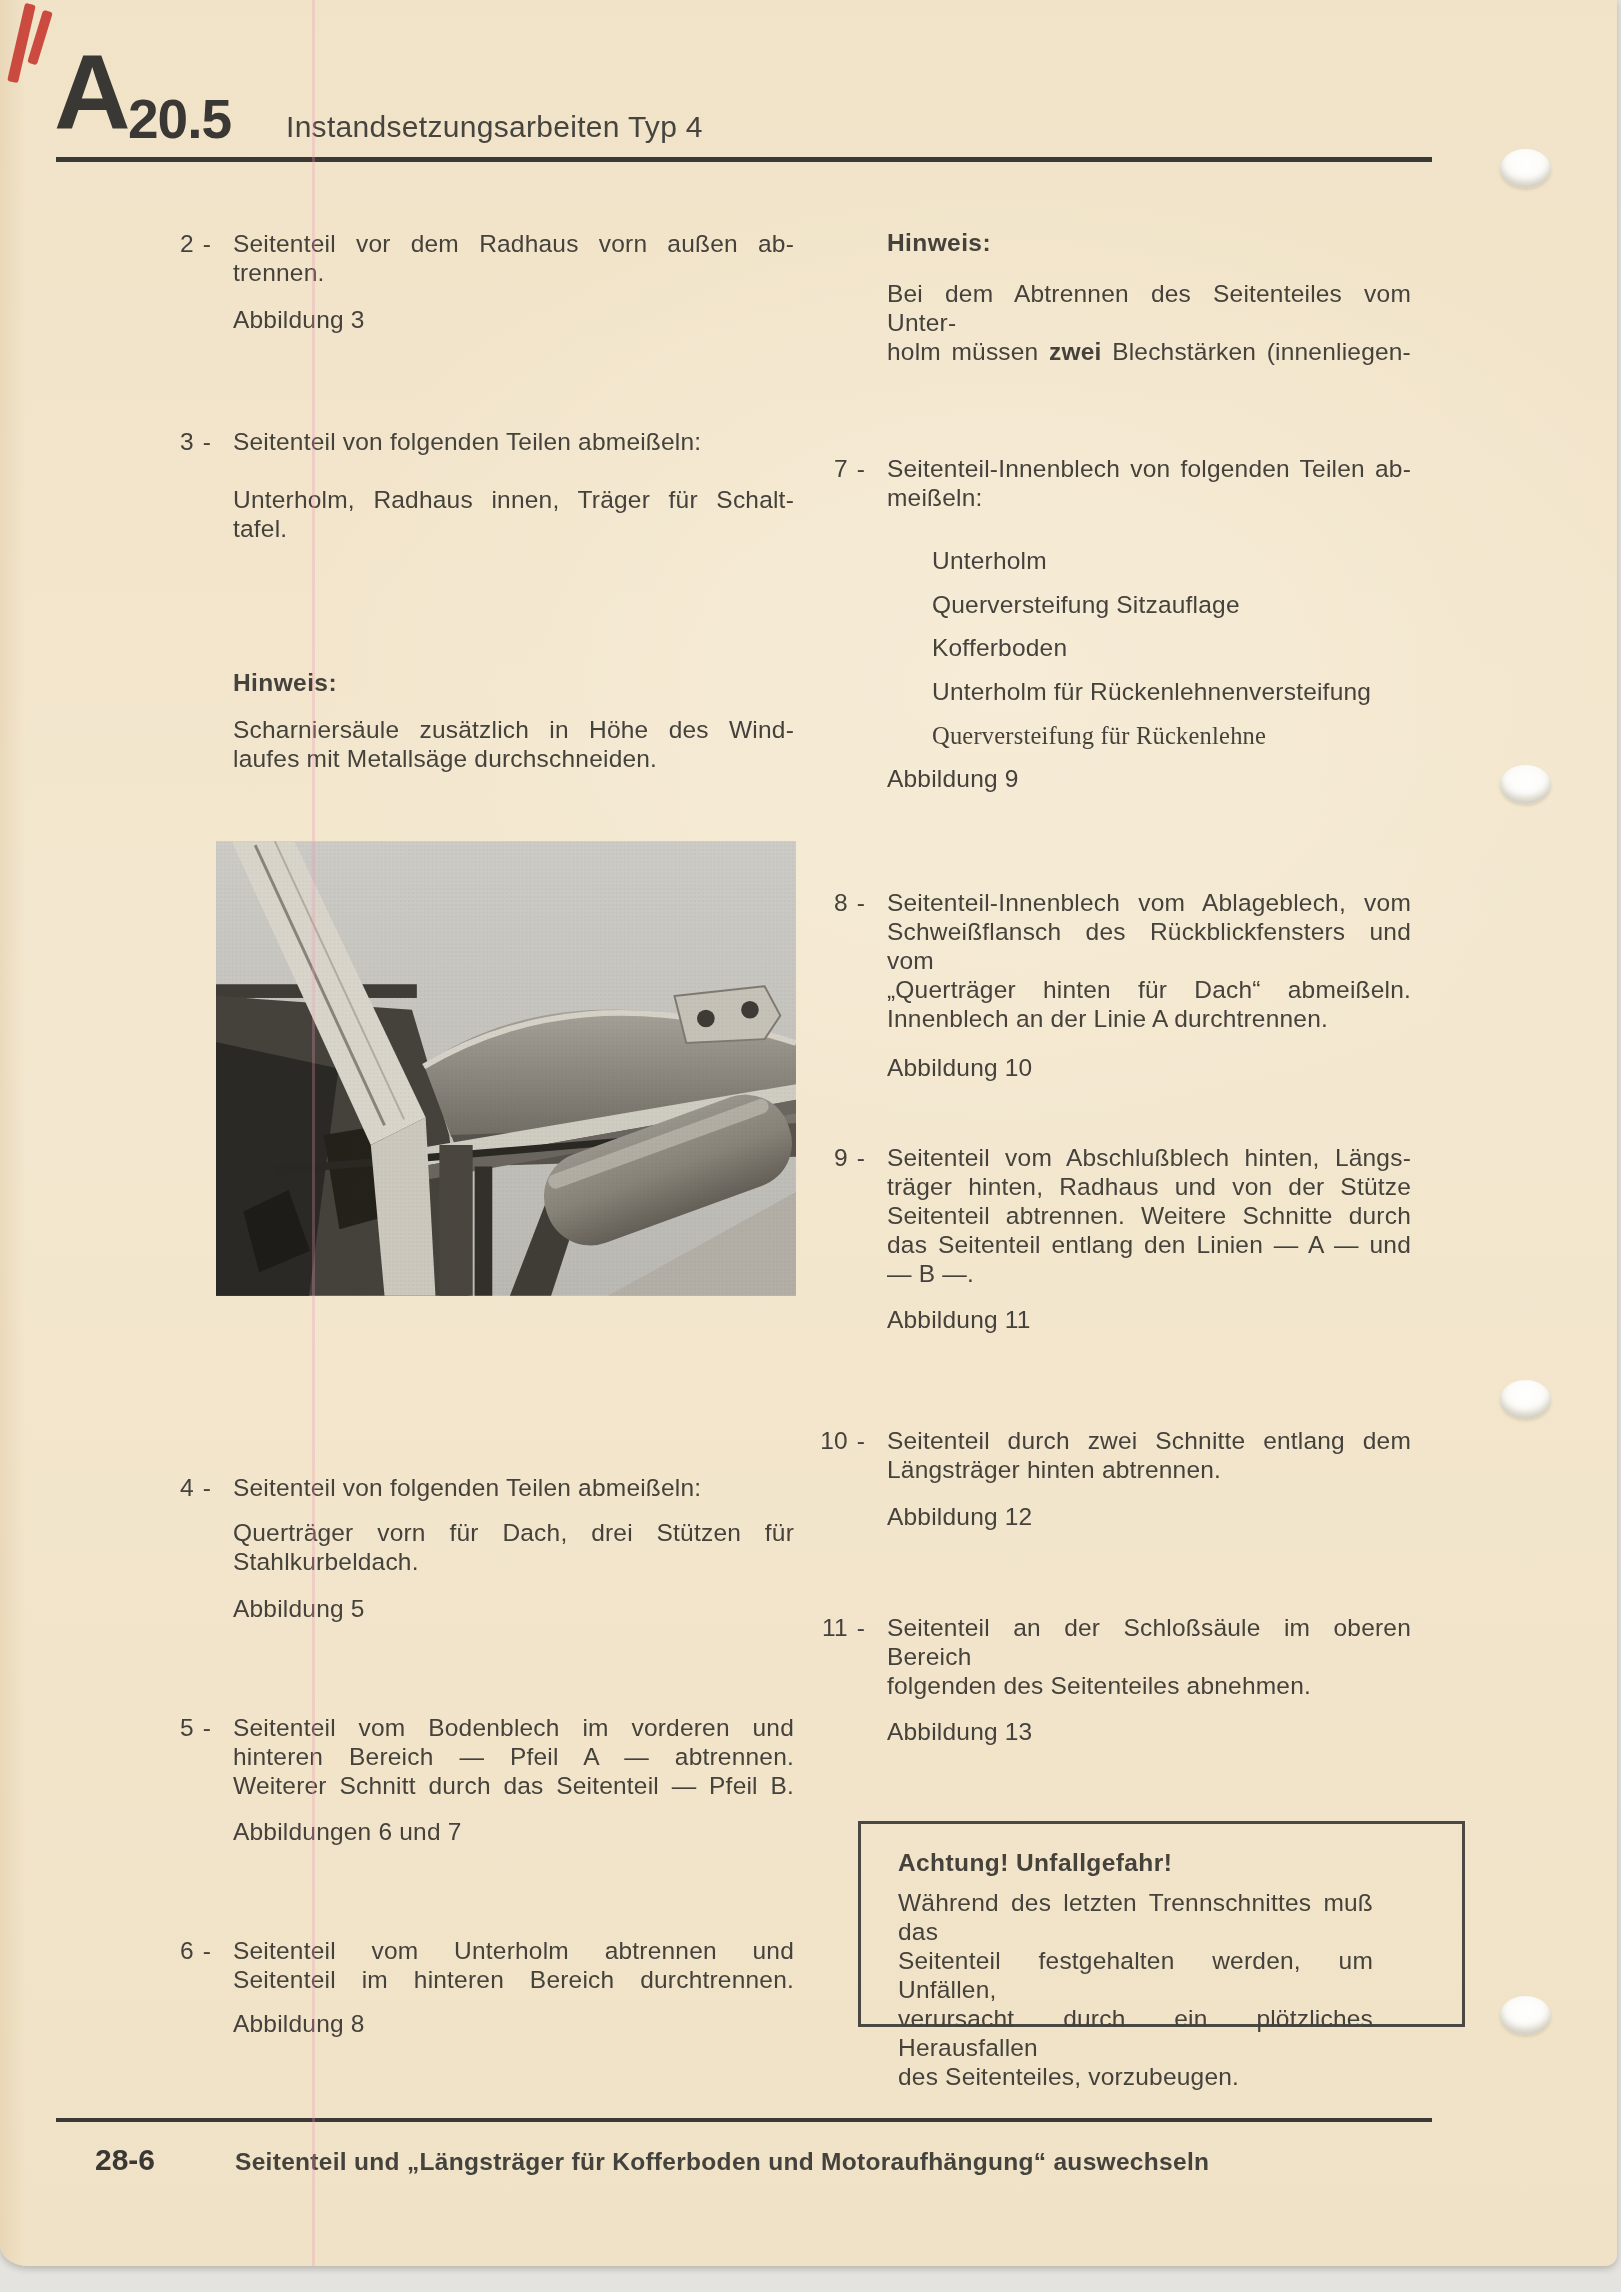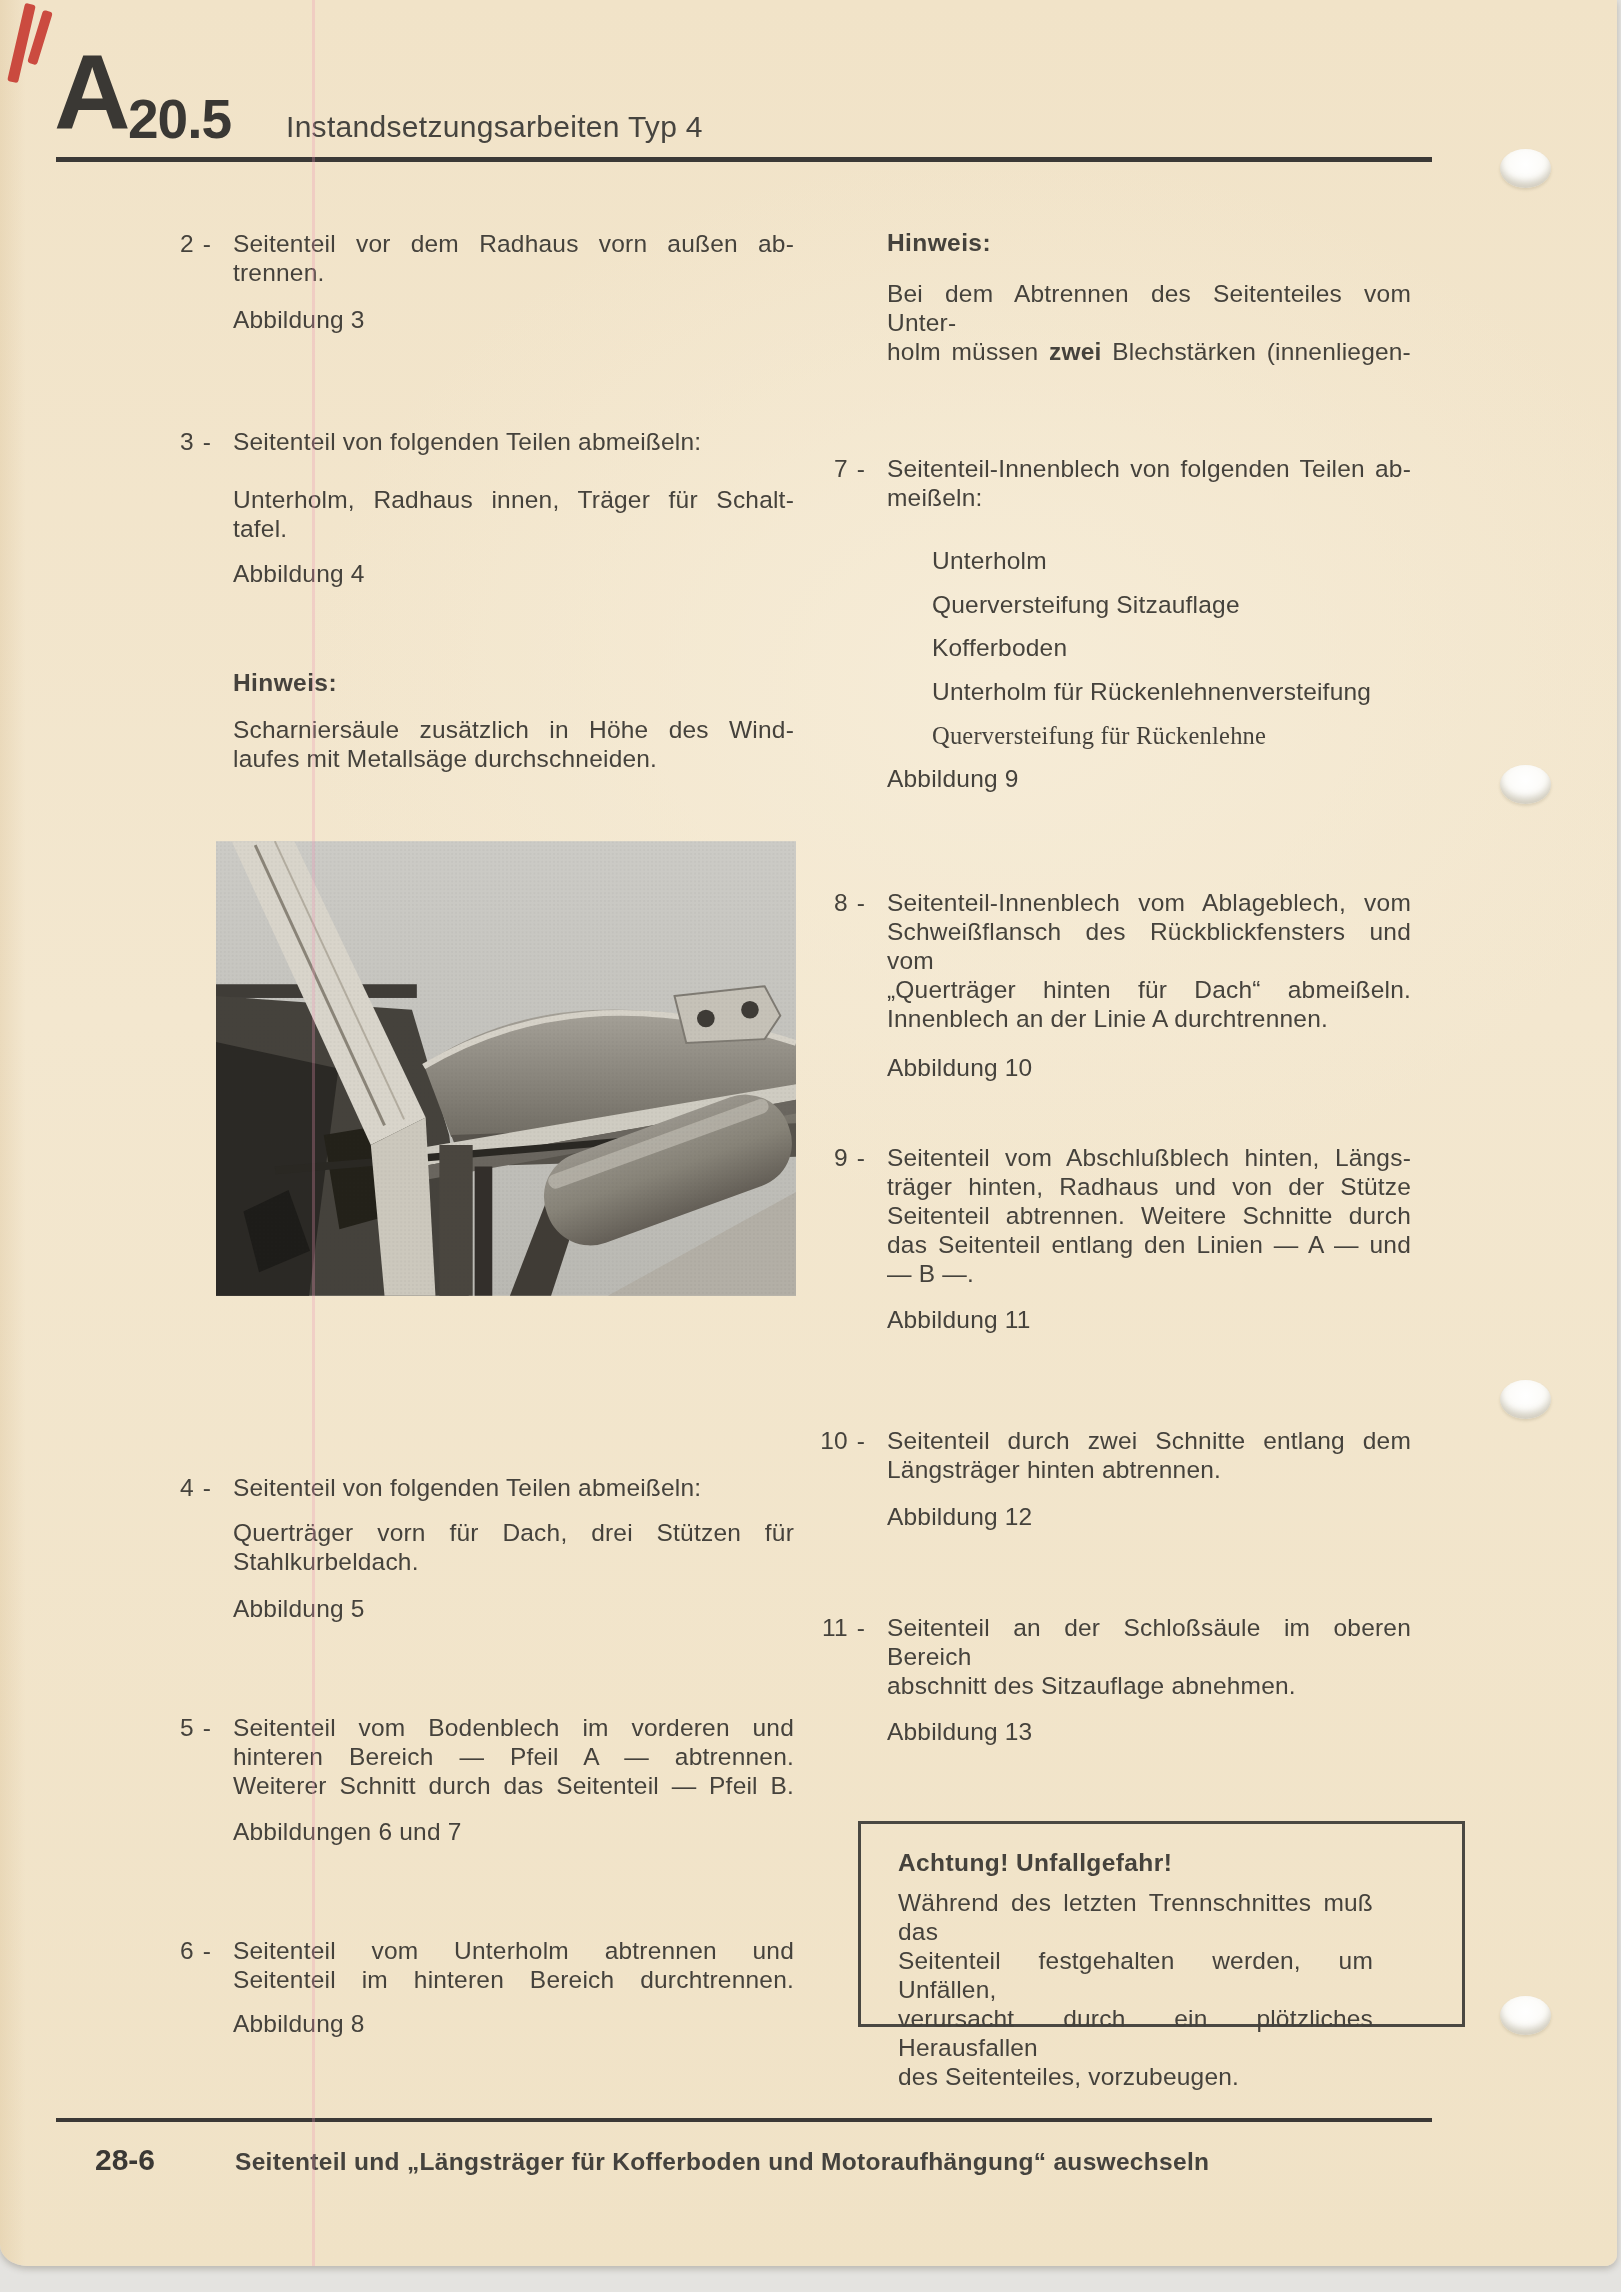--- a/index.html
+++ b/index.html
@@ -93,21 +93,20 @@
       <div class="num">
         <span>3</span>
           <span>-</span>
       </div>
       <div class="txt">
         <div class="ln">Seitenteil von folgenden Teilen abmeißeln:</div>
         <div style="margin-top:29px;">
           <div class="ln j">Unterholm, Radhaus innen, Träger für Schalt-</div>
           <div class="ln">tafel.</div>
         </div>
-        <div class="fig" style="margin-top:15.7px;">Abbildung 4</div>
       </div>
     </div>
 
     <div class="item plain-block" style="left:233px;top:668px;">
       <div class="txt" style="width:561px;">
         <div class="hw-head">Hinweis:</div>
         <div style="margin-top:17.6px;">
           <div class="ln j">Scharniersäule zusätzlich in Höhe des Wind-</div>
           <div class="ln">laufes mit Metallsäge durchschneiden.</div>
         </div>
@@ -273,21 +272,21 @@
       </div>
     </div>
 
     <div class="item r" style="left:804px;top:1613px;">
       <div class="num">
         <span>11</span>
           <span>-</span>
       </div>
       <div class="txt">
         <div class="ln j">Seitenteil an der Schloßsäule im oberen Bereich</div>
-        <div class="ln">abschnitt des Sitzauflage abnehmen.</div>
+        <div class="ln">folgenden des Seitenteiles abnehmen.</div>
         <div class="fig" style="margin-top:16.7px;">Abbildung 13</div>
       </div>
     </div>
 
     <div class="achtung">
       <div class="hw-head">Achtung! Unfallgefahr!</div>
       <div class="body">
         <div class="ln j">Während des letzten Trennschnittes muß das</div>
         <div class="ln j">Seitenteil festgehalten werden, um Unfällen,</div>
         <div class="ln j">verursacht durch ein plötzliches Herausfallen</div>

